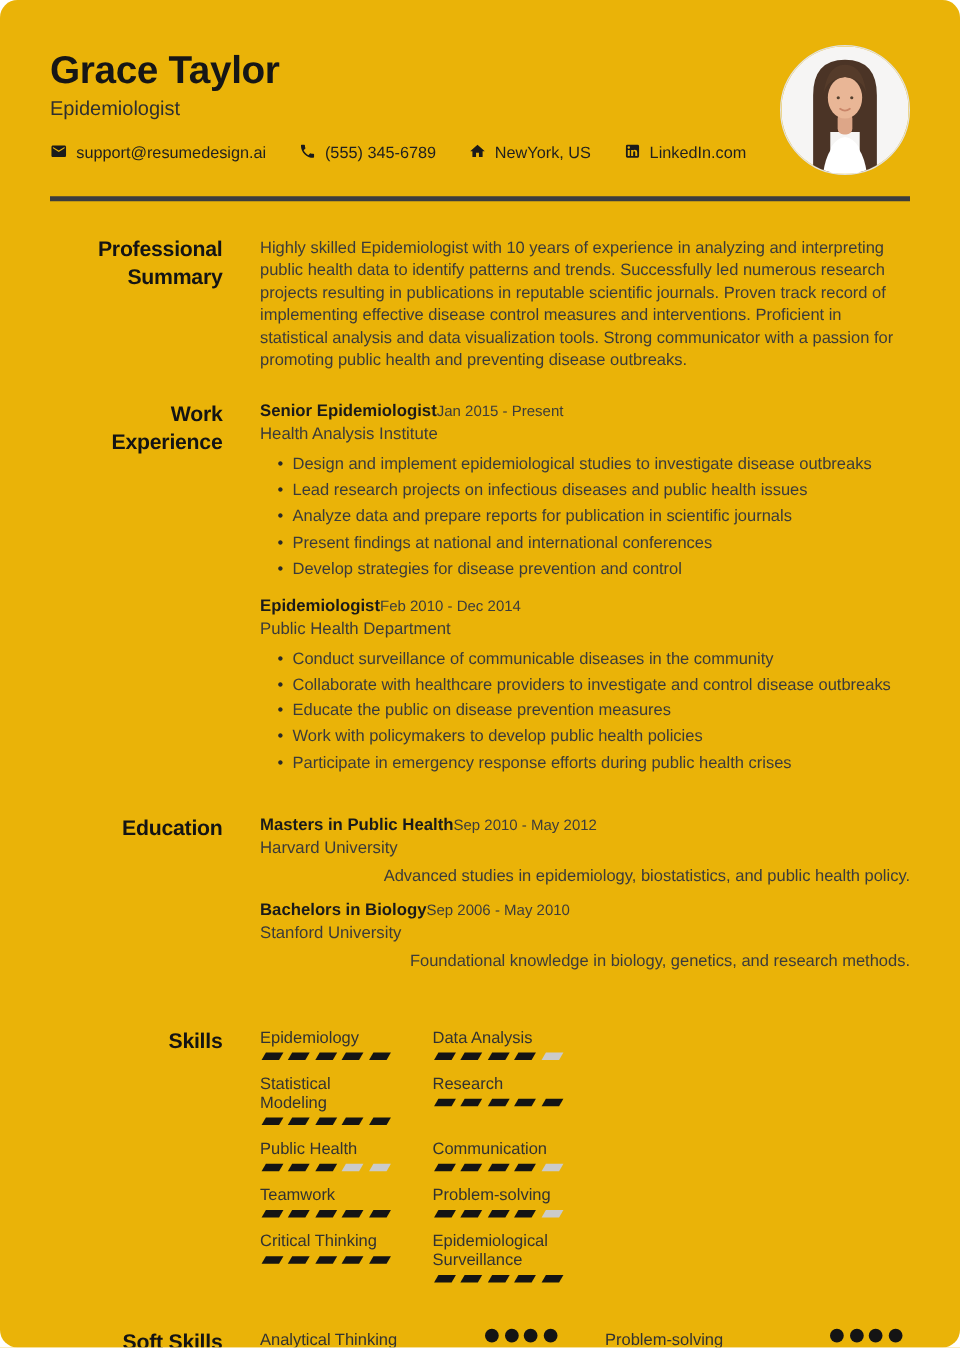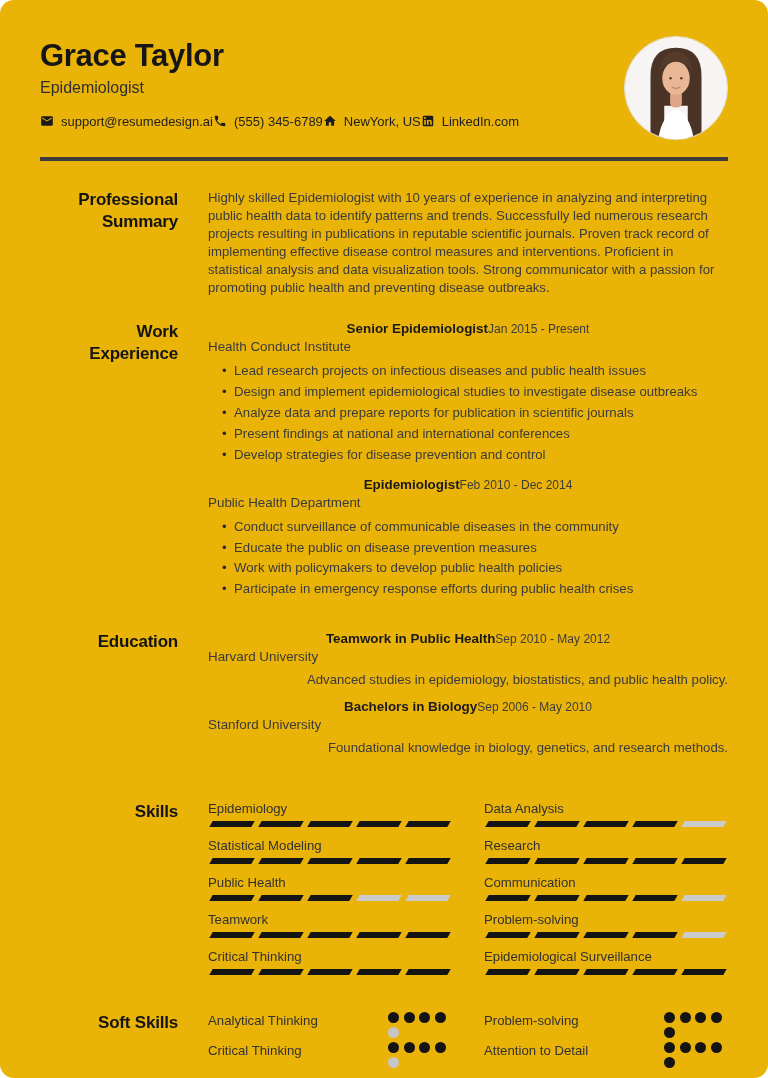--- a/index.html
+++ b/index.html
@@ -5,21 +5,21 @@
   * { margin:0; padding:0; box-sizing:border-box; }
   html,body { background:#fff; }
   body { font-family:"Liberation Sans", sans-serif; color:#3b3b3b; }
   .page { width:768px; height:1078px; background:#eab308; overflow:hidden;
           padding:40px 40px 0 40px; position:relative;border-radius:14px; }
 
   
   .header { display:flex; justify-content:space-between; align-items:flex-start; }
   .name { font-size:31px; font-weight:700; color:#161616; letter-spacing:-0.3px; line-height:1.05; }
   .role { font-size:16px; color:#2f2f2f; margin-top:6px; }
-  .contacts { display:flex; margin-top:17px; align-items:flex-end; }
+  .contacts { display:flex; gap:26px; margin-top:17px; align-items:flex-end; }
   .contact { display:flex; align-items:center; gap:7px; font-size:13px; color:#1f1f1f; }
   .contact svg { width:14px; height:14px; flex:0 0 auto; }
   .photo { width:104px; height:104px; border-radius:50%; overflow:hidden;
            border:1px solid #e2e2e2; flex:0 0 auto; margin-top:-4px; }
   .photo svg { width:100%; height:100%; display:block; }
   .rule { height:4px; background:var(--rule,#3d3d3d); margin-top:17px; }
 
   
   .section { display:grid; grid-template-columns:138px 1fr; column-gap:14px;gap:30px; }
   .sec-label { text-align:right; font-size:17px; font-weight:700; color:#141414;
@@ -27,34 +27,34 @@
   .sec-label span { display:inline-block; max-width:118px; }
   .mt-summary { margin-top:28px; }
   .mt-work    { margin-top:24px; }
   .mt-edu     { margin-top:30px; }
   .mt-skills  { margin-top:46px; }
   .mt-soft    { margin-top:26px; }
 
   .body-text { font-size:13.2px; line-height:1.37; color:#3b3b3b; }
 
   
-  .entry-head { display:flex; justify-content:center; align-items:baseline; }
+  .entry-head { display:flex; justify-content:flex-start; align-items:baseline; }
   .entry-title { font-size:13.4px; font-weight:700; color:#1a1a1a; }
   .entry-date { font-size:12px; color:#3c3c3c; white-space:nowrap; }
   .entry-sub { font-size:13.4px; color:#3b3b3b; margin-top:3px; }
   .bullets { list-style:none; margin-top:8px; padding-left:14px; }
   .bullets li { position:relative; padding-left:12px; font-size:13.2px;
                 line-height:1.32; color:#3b3b3b; margin-bottom:3.5px; }
   .bullets li::before { content:"•"; position:absolute; left:0; top:0; color:#2a2a2a; }
   .job + .job { margin-top:13px; }
   .edu-desc { font-size:13.2px; color:#3b3b3b; margin-top:8px;text-align:right; }
   .edu + .edu { margin-top:12px; }
 
   
-  .skills-grid { display:grid; grid-template-columns:1fr 1fr; column-gap:32px;
+  .skills-grid { display:grid; grid-template-columns:1fr 1fr 1fr 1fr; column-gap:32px;
                  grid-template-rows:repeat(5,auto); grid-auto-flow:column; }
   .skill { margin-bottom:11px; }
   .skill-name { font-size:13.2px; color:#323232; margin-bottom:5px; }
   .bar { display:flex; gap:7px; height:6px; padding:0 3px; }
   .seg { flex:1; background:var(--bar-empty,#cbcbcb); transform:skewX(-30deg); }
   .seg.on { background:var(--bar-filled,#141414); }
 
   
   .soft-grid { display:grid; grid-template-columns:1fr 1fr; column-gap:32px;
                grid-template-rows:repeat(2,auto); grid-auto-flow:column; }
@@ -125,54 +125,55 @@
 
   <div class="section mt-work">
     <div class="sec-label"><span>Work Experience</span></div>
     <div>
 
       <div class="job">
         <div class="entry-head">
           <span class="entry-title">Senior Epidemiologist</span>
           <span class="entry-date">Jan 2015 - Present</span>
         </div>
-        <div class="entry-sub">Health Conduct Institute</div>
+        <div class="entry-sub">Health Analysis Institute</div>
         <ul class="bullets">
+          <li>Design and implement epidemiological studies to investigate disease outbreaks</li>
           <li>Lead research projects on infectious diseases and public health issues</li>
-          <li>Design and implement epidemiological studies to investigate disease outbreaks</li>
           <li>Analyze data and prepare reports for publication in scientific journals</li>
           <li>Present findings at national and international conferences</li>
           <li>Develop strategies for disease prevention and control</li>
         </ul>
       </div>
 
       <div class="job">
         <div class="entry-head">
           <span class="entry-title">Epidemiologist</span>
           <span class="entry-date">Feb 2010 - Dec 2014</span>
         </div>
         <div class="entry-sub">Public Health Department</div>
         <ul class="bullets">
           <li>Conduct surveillance of communicable diseases in the community</li>
+          <li>Collaborate with healthcare providers to investigate and control disease outbreaks</li>
           <li>Educate the public on disease prevention measures</li>
           <li>Work with policymakers to develop public health policies</li>
           <li>Participate in emergency response efforts during public health crises</li>
         </ul>
       </div>
 
     </div>
   </div>
 
   <div class="section mt-edu">
     <div class="sec-label"><span>Education</span></div>
     <div>
 
       <div class="edu">
         <div class="entry-head">
-          <span class="entry-title">Teamwork in Public Health</span>
+          <span class="entry-title">Masters in Public Health</span>
           <span class="entry-date">Sep 2010 - May 2012</span>
         </div>
         <div class="entry-sub">Harvard University</div>
         <div class="edu-desc">Advanced studies in epidemiology, biostatistics, and public health policy.</div>
       </div>
 
       <div class="edu">
         <div class="entry-head">
           <span class="entry-title">Bachelors in Biology</span>
           <span class="entry-date">Sep 2006 - May 2010</span>

